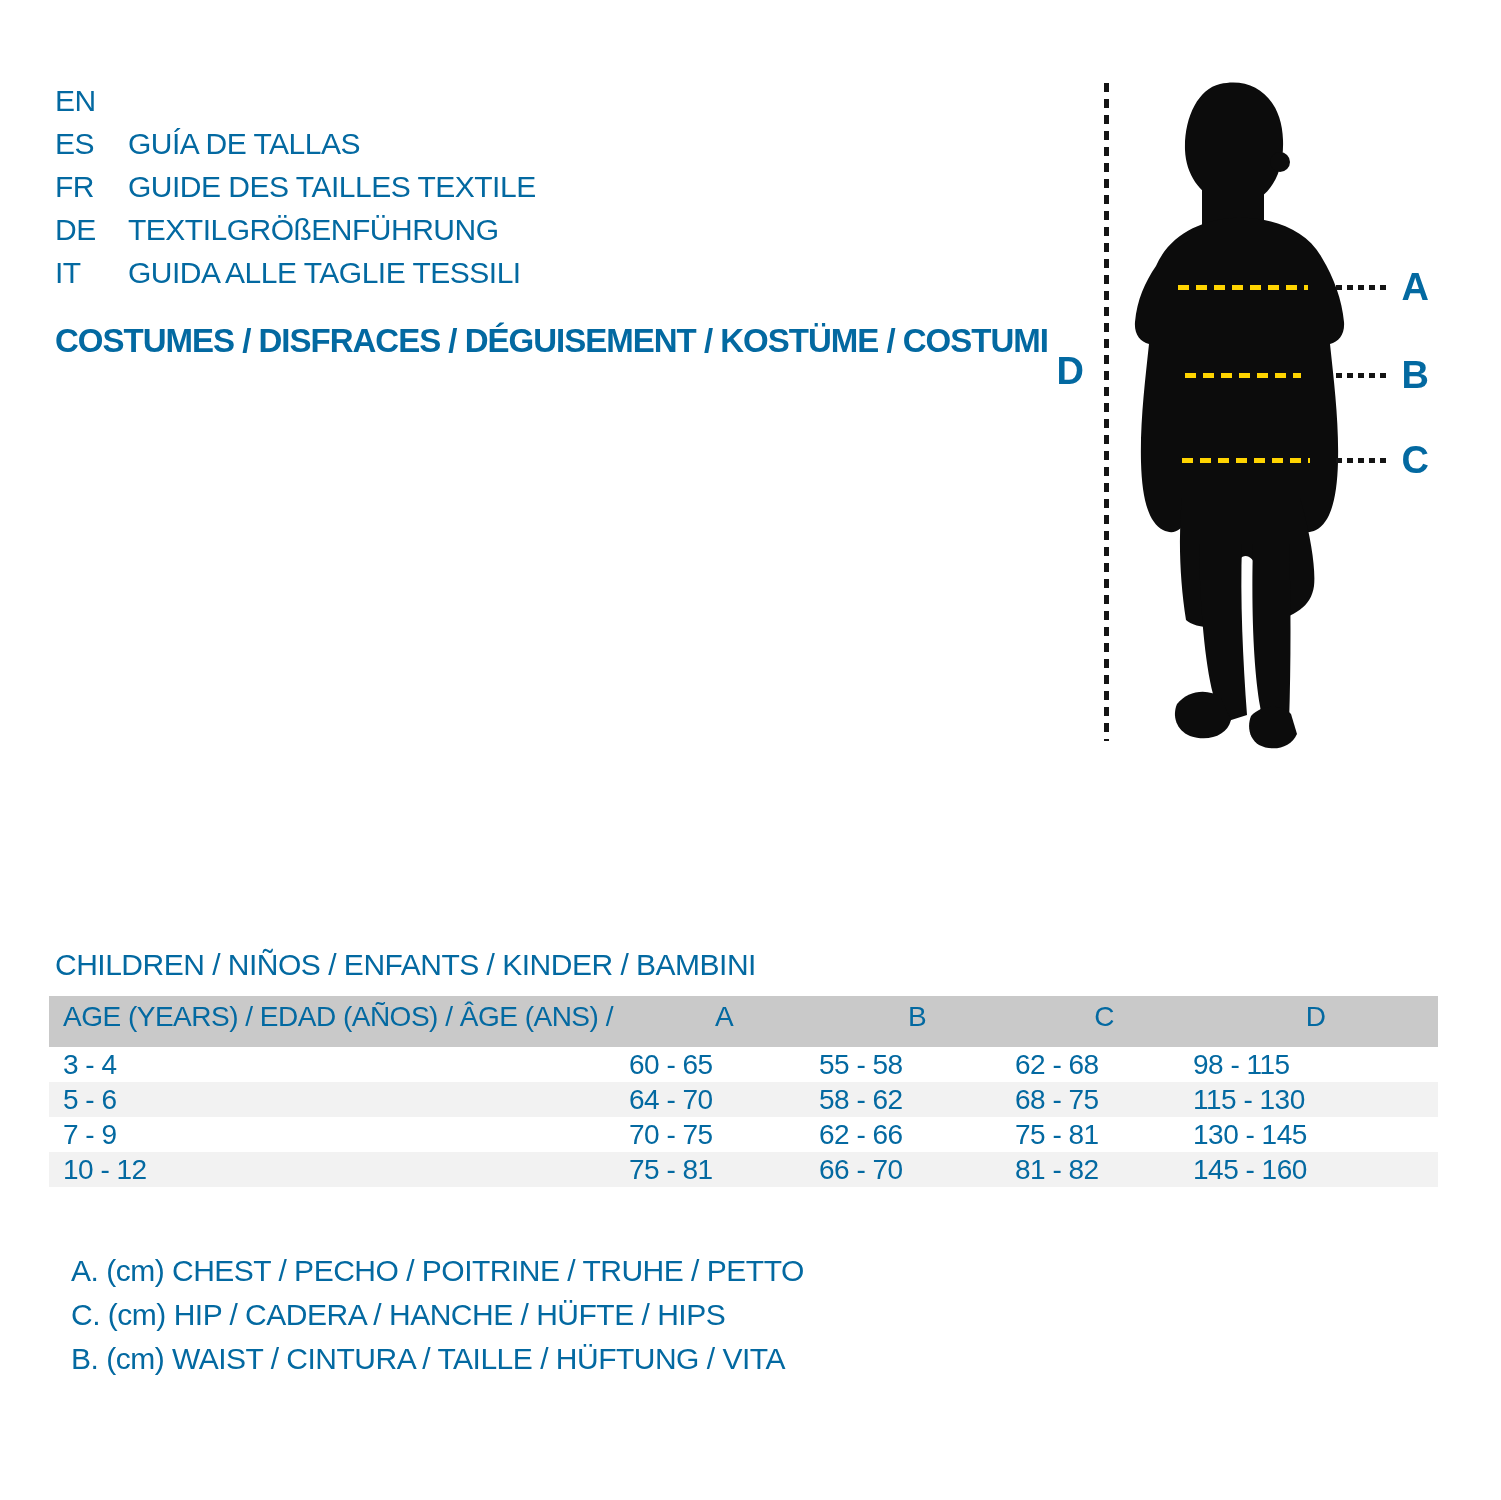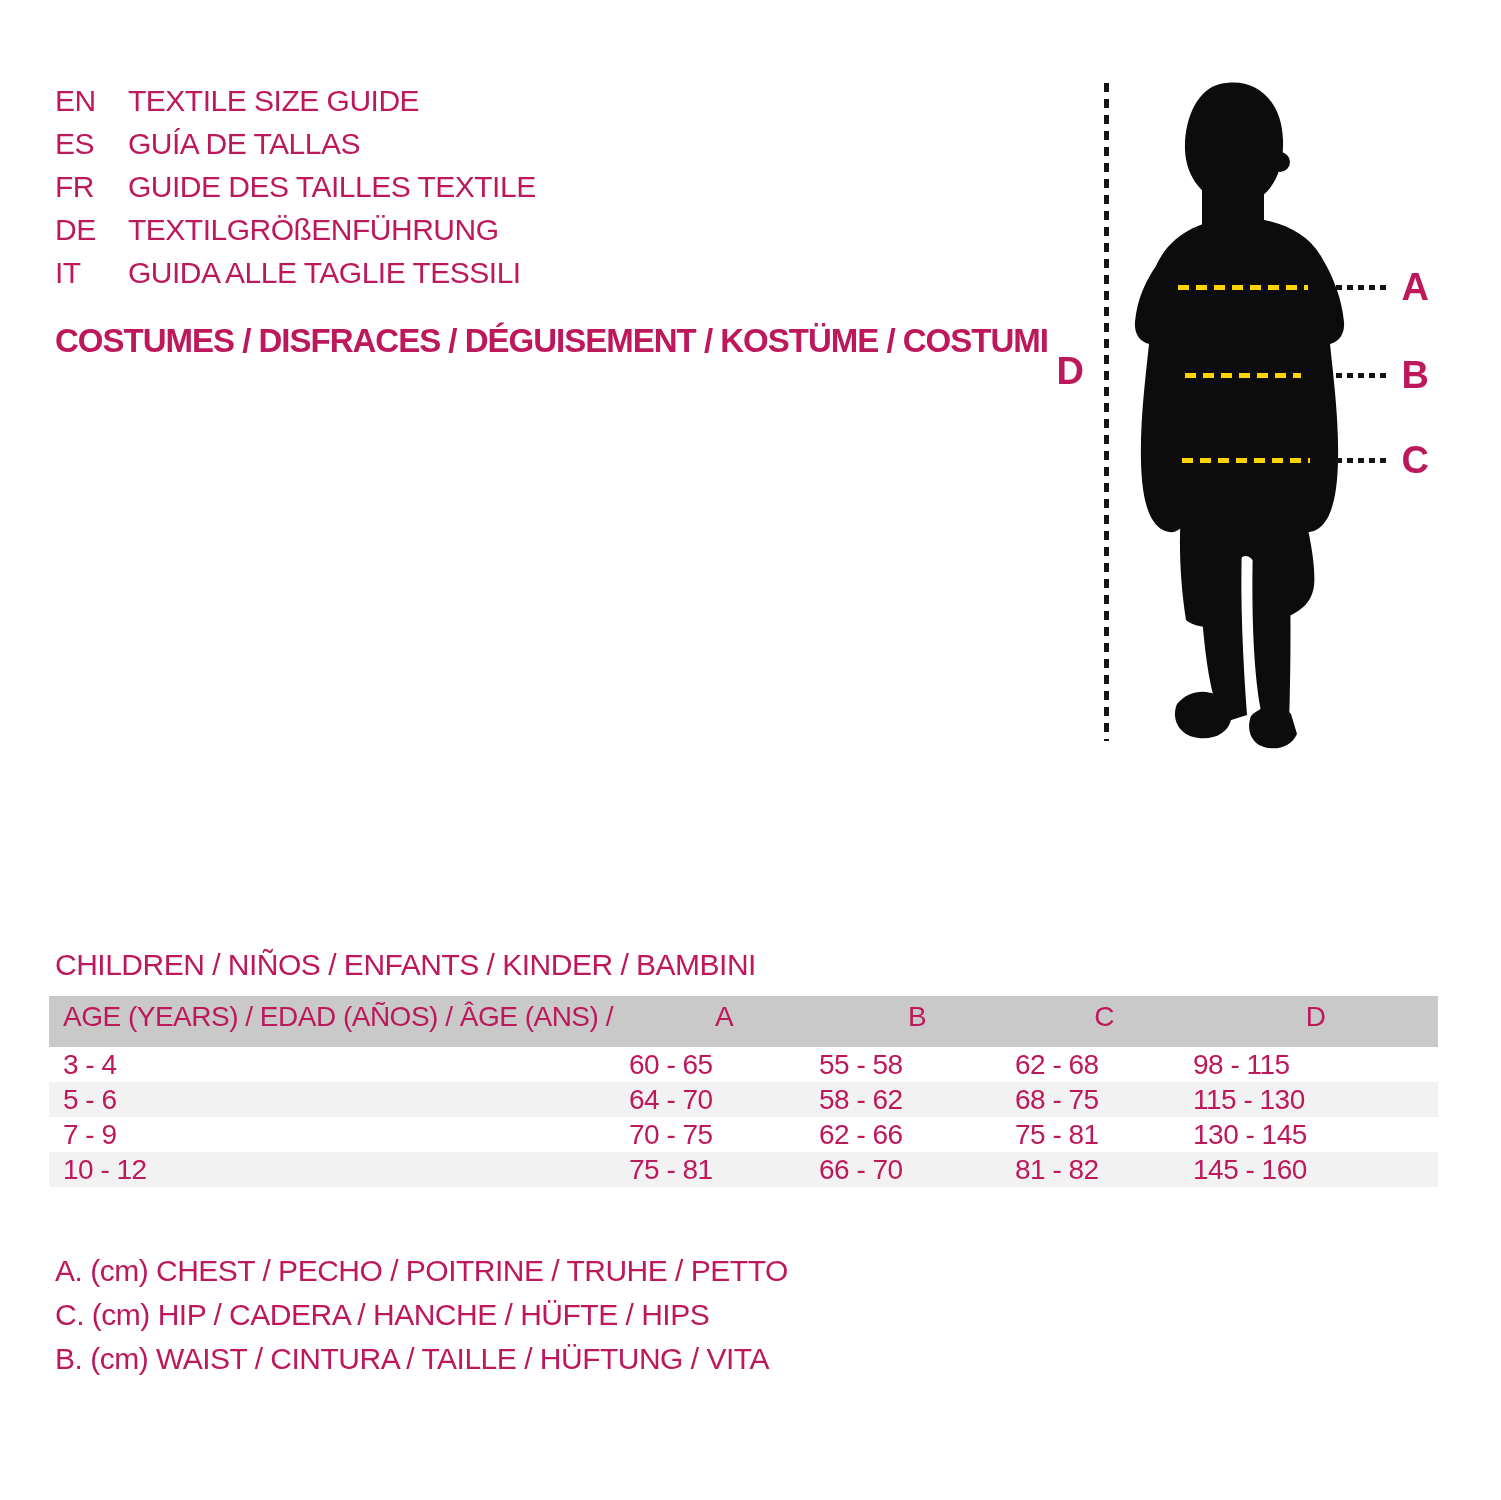--- a/index.html
+++ b/index.html
@@ -1,18 +1,18 @@
 <!DOCTYPE html>
 <html><head>
 <meta charset="utf-8">
 <style>
   html,body{margin:0;padding:0;background:#ffffff;}
   .canvas{
     position:relative;width:1501px;height:1500px;background:#ffffff;overflow:hidden;
-    font-family:"Liberation Sans",sans-serif;color:#be185d;letter-spacing:-0.5px;
+    font-family:"Liberation Sans",sans-serif;color:#0369a1;letter-spacing:-0.5px;
   }
   
   .langs{position:absolute;left:55px;top:79px;}
   .lang-row{display:flex;height:43px;line-height:43px;font-size:30px;}
   .lang-row .code{width:73px;flex:0 0 73px;}
   
   .title{position:absolute;left:55px;top:322px;margin:0;font-size:33px;font-weight:bold;letter-spacing:-1px;white-space:nowrap;}
   
   .figure{position:absolute;left:0;top:0;width:1501px;height:780px;}
   .vline{position:absolute;left:1104px;top:83px;width:5px;height:658px;
@@ -38,31 +38,30 @@
   .trow{display:grid;grid-template-columns:580px 190px 196px 178px 245px;}
   .thead{background:#c9c9c9;height:51px;}
   .thead .agehead{padding:5px 0 0 14px;line-height:31px;}
   .thead .colhead{padding-top:5px;line-height:31px;text-align:center;}
   .drow{height:35px;line-height:35px;}
   .drow .agecell{padding-left:14px;}
   .drow .val{}
   .drow.alt{background:#f2f2f2;}
   
   .legend{position:absolute;left:55px;top:1249px;}
-  .legend-line{height:44px;line-height:44px;font-size:30px;}
+  .legend-line{height:44px;line-height:44px;font-size:30px;margin-left:16px;}
 </style>
 </head>
 <body>
 
 <div class="canvas">
 
   <section class="langs">
     <div class="lang-row">
       <span class="code">EN</span>
-      <span class="lab">TEXTILE SIZE GUIDE</span>
     </div>
     <div class="lang-row">
       <span class="code">ES</span>
       <span class="lab">GUÍA DE TALLAS</span>
     </div>
     <div class="lang-row">
       <span class="code">FR</span>
       <span class="lab">GUIDE DES TAILLES TEXTILE</span>
     </div>
     <div class="lang-row">

